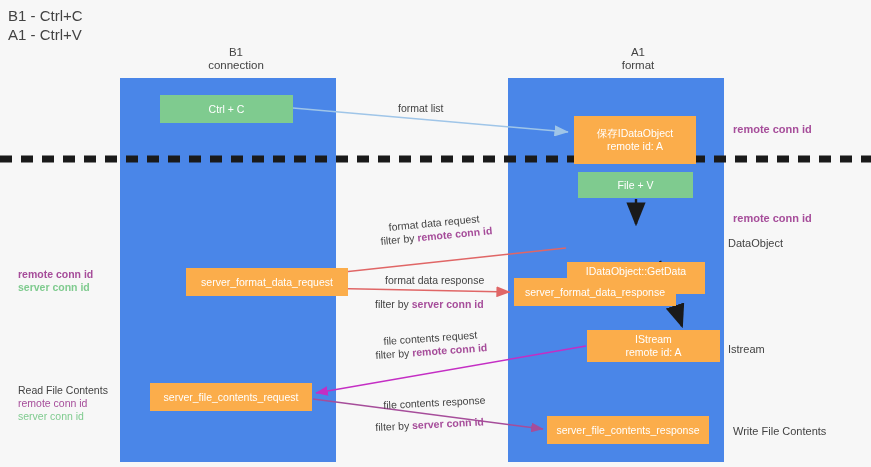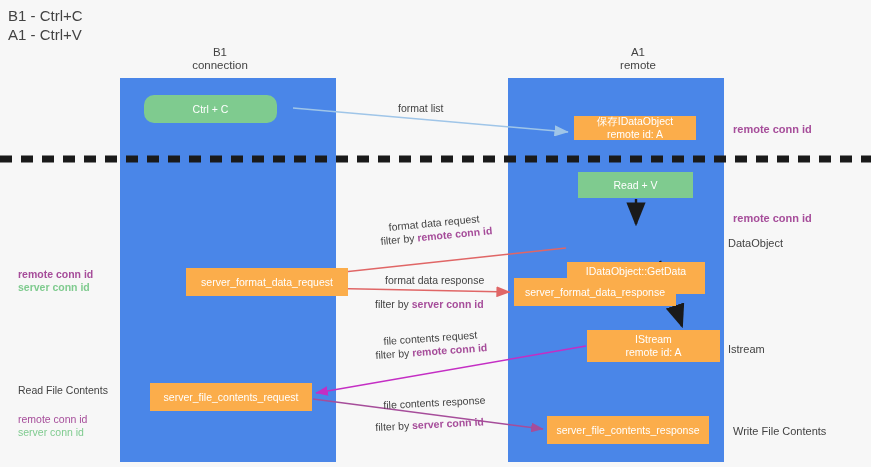--- a/index.html
+++ b/index.html
@@ -35,42 +35,42 @@
   }
 
   
   .col-head {
     font-size: 11.5px;
     line-height: 13px;
     text-align: center;
     color: #434343;
     white-space: pre-line;
   }
-  #head-b1 { left: 140px; top: 46px; width: 160px; }
+  #head-b1 { left: 156px; top: 46px; width: 160px; }
   #head-a1 { left: 558px; top: 46px; width: 160px; }
 
   
   .box {
     box-sizing: border-box;
     display: flex;
     flex-direction: column;
     align-items: center;
     justify-content: center;
     color: #ffffff;
     font-size: 10.5px;
     line-height: 13px;
     text-align: center;
     padding: 2px 4px;
     white-space: pre-line;
   }
   .box.green { background: #7fcb8f; }
   .box.orange { background: #fbad4b; }
 
-  #box-ctrlc   { left: 144px; top: 95px;  width: 133px; height: 28px; border-radius: 10px; }
-  #box-idataobj{ left: 574px; top: 116px; width: 122px; height: 24px; }
+  #box-ctrlc   { left: 160px; top: 95px;  width: 133px; height: 28px; }
+  #box-idataobj{ left: 574px; top: 116px; width: 122px; height: 48px; }
   #box-ctrlv   { left: 578px; top: 172px; width: 115px; height: 26px; }
   #box-getdata { left: 567px; top: 228px; width: 138px; height: 32px; margin-top: 34px; }
   #box-sfdreq  { left: 150px; top: 268px; width: 162px; height: 28px; margin-left: 36px; }
   #box-sfdresp { left: 514px; top: 278px; width: 162px; height: 28px; }
   #box-istream { left: 587px; top: 330px; width: 133px; height: 32px; }
   #box-sfcreq  { left: 150px; top: 383px; width: 162px; height: 28px; }
   #box-sfcresp { left: 547px; top: 416px; width: 162px; height: 28px; text-align: center; }
 
   
   .side-label {
@@ -96,21 +96,21 @@
   }
   #left-read-block {
     left: 18px; top: 384px;
     font-size: 10.5px;
     line-height: 13px;
     text-align: left;
   }
   #left-read-block .plain {
     color: #434343;
     font-weight: normal;
-    margin-bottom: 16px;
+    margin-bottom: 0;
   }
   .cid-remote { color: #a64d9a; }
   .cid-server { color: #7fcb8f; }
 
   
   .caption {
     font-size: 10.5px;
     line-height: 14px;
     color: #434343;
     white-space: nowrap;
@@ -168,26 +168,26 @@
 
   <line x1="313" y1="399" x2="543" y2="429" stroke="#a64d9a" stroke-width="1.4" marker-end="url(#ah-purple)"></line>
 </svg>
 
 <div class="abs" id="title">B1 - Ctrl+C
 A1 - Ctrl+V</div>
 
 <div class="abs col-head" id="head-b1">B1
 connection</div>
 <div class="abs col-head" id="head-a1">A1
-remote</div>
+format</div>
 
 <div class="abs box green" id="box-ctrlc">Ctrl + C</div>
 <div class="abs box orange" id="box-idataobj">保存IDataObject
 remote id: A</div>
-<div class="abs box green" id="box-ctrlv">Read + V</div>
+<div class="abs box green" id="box-ctrlv">File + V</div>
 <div class="abs box orange" id="box-getdata">IDataObject::GetData
 remote id: A</div>
 <div class="abs box orange" id="box-sfdreq">server_format_data_request</div>
 <div class="abs box orange" id="box-sfdresp">server_format_data_response</div>
 <div class="abs box orange" id="box-istream">IStream
 remote id: A</div>
 <div class="abs box orange" id="box-sfcreq">server_file_contents_request</div>
 <div class="abs box orange" id="box-sfcresp">server_file_contents_response</div>
 
 <div class="abs side-label accent-purple" id="side-remote-1">remote conn id</div>

